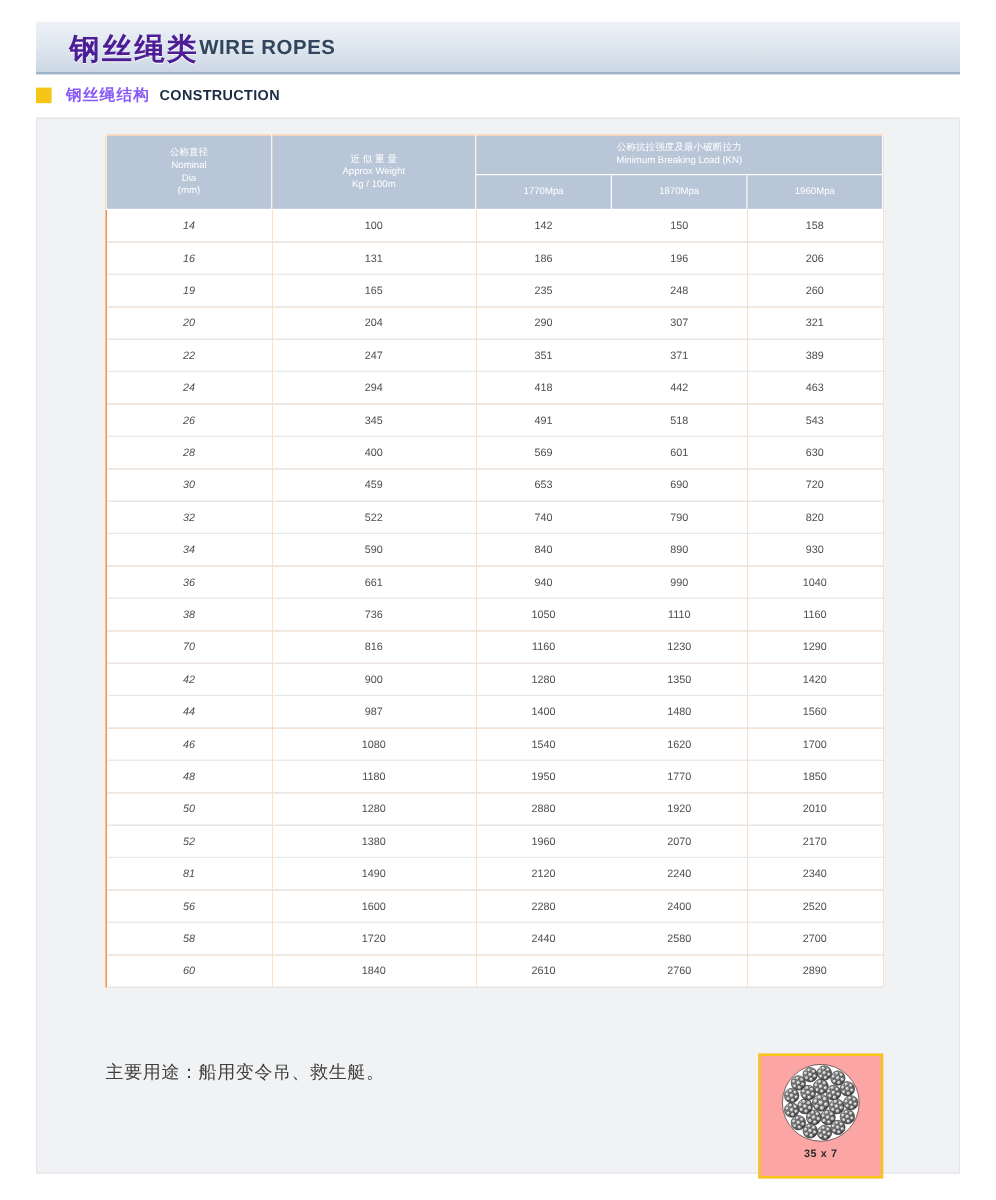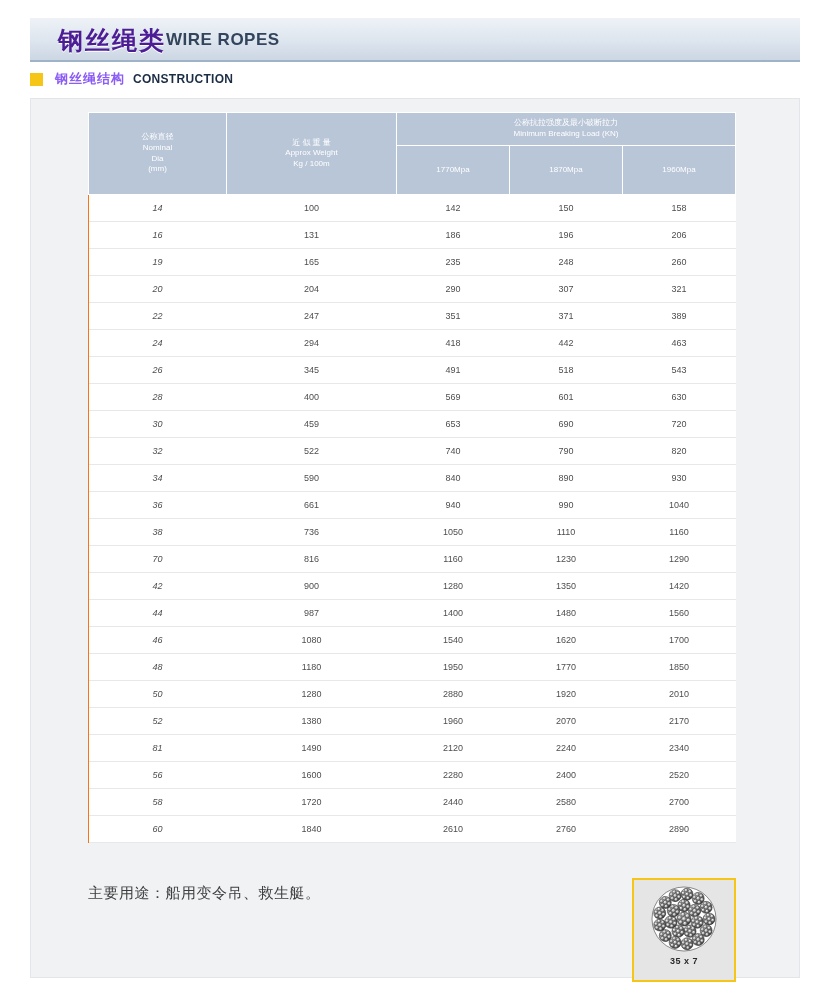--- a/index.html
+++ b/index.html
@@ -101,21 +101,21 @@
     background: #b9c6d8;
     color: #ffffff;
     font-weight: normal;
     font-size: 8px;
     line-height: 1.35;
     border: 1px solid #ffffff;
     padding: 5px 3px;
     text-align: center;
   }
   table.spec th.tall { height: 56px; }
-  table.spec th.sub { height: 22px; padding: 19px; }
+  table.spec th.sub { height: 22px; padding: 9px; }
   table.spec td {
     border-bottom: 1px solid #e6e8ea;
     text-align: center;
     padding: 6px 2px;
     height: 27px;
     font-size: 9px;
     color: #4e4e4e;
     background: #ffffff;
   }
   table.spec td.c0 { width: 138px; font-style: italic; }
@@ -133,21 +133,21 @@
     color: #3e3e3e;
     letter-spacing: 0.5px;
   }
 
   
   .rope-box {
     position: absolute;
     left: 632px; top: 878px;
     width: 104px; height: 104px;
     border: 2px solid #f5c518;
-    background: #e5e5e5;
+    background: #fca5a5;
     text-align: center;
   }
   .rope-svg-holder {
     width: 100%; height: 74px;
     display: flex; align-items: center; justify-content: center;
     padding-top: 4px;
   }
   .rope-caption {
     font-size: 9px;
     font-weight: bold;

